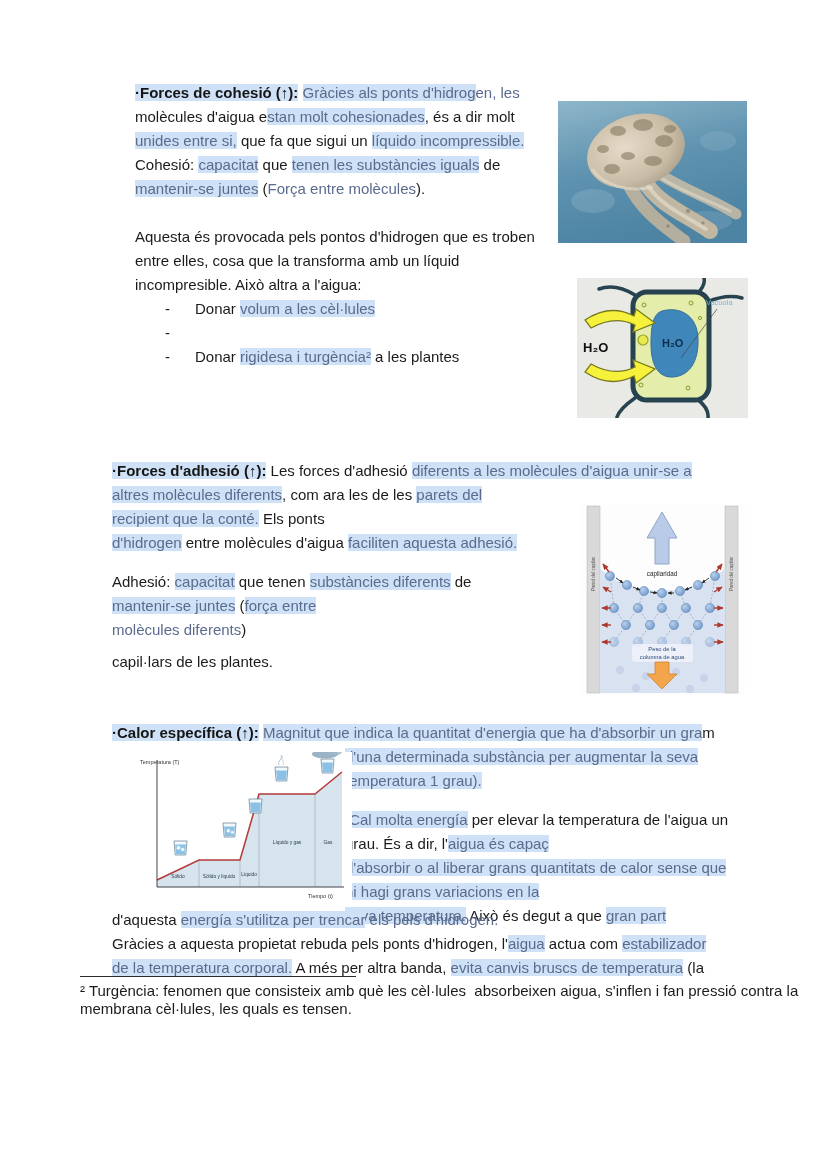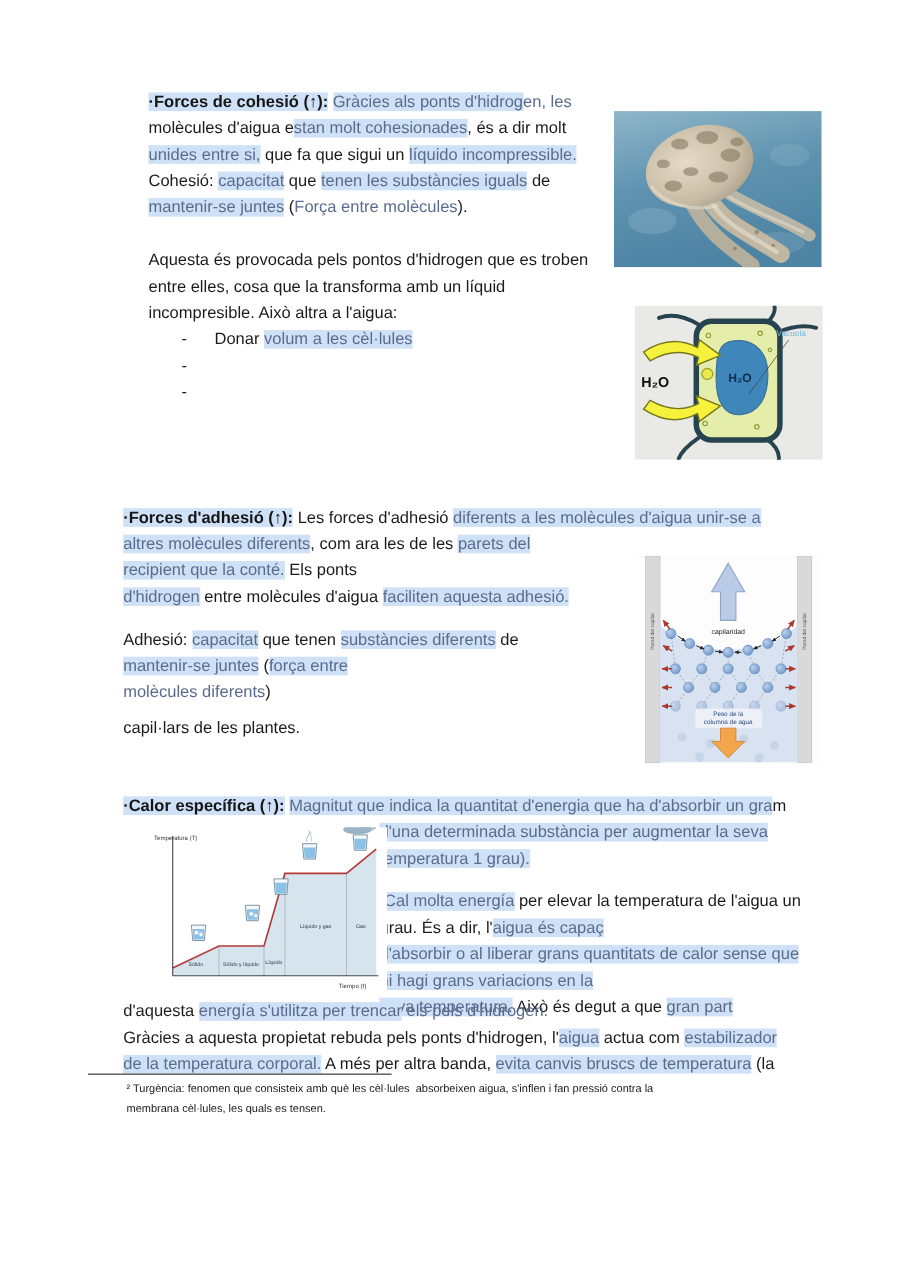--- a/index.html
+++ b/index.html
@@ -7,21 +7,21 @@
         font-family:"Liberation Sans","DejaVu Sans",sans-serif;color:#1b1b1b;}
   .txt{position:absolute;font-size:15px;line-height:24px;}
   .tl{white-space:pre;}
   .b{font-weight:700;color:#151515;}
   .hl{background:#cfe1f6;}
   .bl{color:#5a6b8e;}
   .bullet-row{display:flex;white-space:pre;}
   .dash{margin-left:30px;width:30px;flex:0 0 30px;}
   .fig{position:absolute;}
   .fn-rule{position:absolute;left:80px;top:976px;width:276px;height:0;border-top:1px solid #2a2a2a;}
-  .footnote{position:absolute;left:80px;top:982px;width:676px;font-size:10px;line-height:18px;margin-left:35px;}
+  .footnote{position:absolute;left:80px;top:982px;width:676px;font-size:15px;line-height:18px;}
   svg text{font-family:"Liberation Sans","DejaVu Sans",sans-serif;}
   .mt15{margin-top:15px;} .mt8{margin-top:8px;} .mt24{margin-top:24px;}
 </style>
 </head>
 <body>
 
 <div class="page">
 
   <div class="txt" style="left:115px;top:81px;width:452px;margin-left:20px;">
     <div>
@@ -32,21 +32,21 @@
         <div class="tl"><span class="hl bl">mantenir-se juntes</span><span> (</span><span class="bl">Força entre molècules</span><span>).</span></div>
       </div>
     <div class="mt24">
         <div class="tl"><span>Aquesta és provocada pels pontos d'hidrogen que es troben</span></div>
         <div class="tl"><span>entre elles, cosa que la transforma amb un líquid</span></div>
         <div class="tl"><span>incompresible. Això altra a l'aigua:</span></div>
       </div>
     <div>
         <div class="bullet-row"><span class="dash">-</span><span class="tl"><span>Donar </span><span class="hl bl">volum a les cèl·lules</span></span></div>
         <div class="bullet-row"><span class="dash">-</span></div>
-        <div class="bullet-row"><span class="dash">-</span></div>
+        <div class="bullet-row"><span class="dash">-</span><span class="tl"><span>Donar </span><span class="hl bl">rigidesa i turgència²</span><span> a les plantes</span></span></div>
       </div>
   </div>
 
   <svg class="fig" style="left:558px;top:101px;" width="189" height="142" viewBox="0 0 189 142">
     <defs>
       <linearGradient id="sea" x1="0" y1="0" x2="0.3" y2="1">
         <stop offset="0" stop-color="#8fb6c9"></stop>
           <stop offset="0.5" stop-color="#5f93b0"></stop>
           <stop offset="1" stop-color="#4d83a3"></stop>
       </linearGradient>

